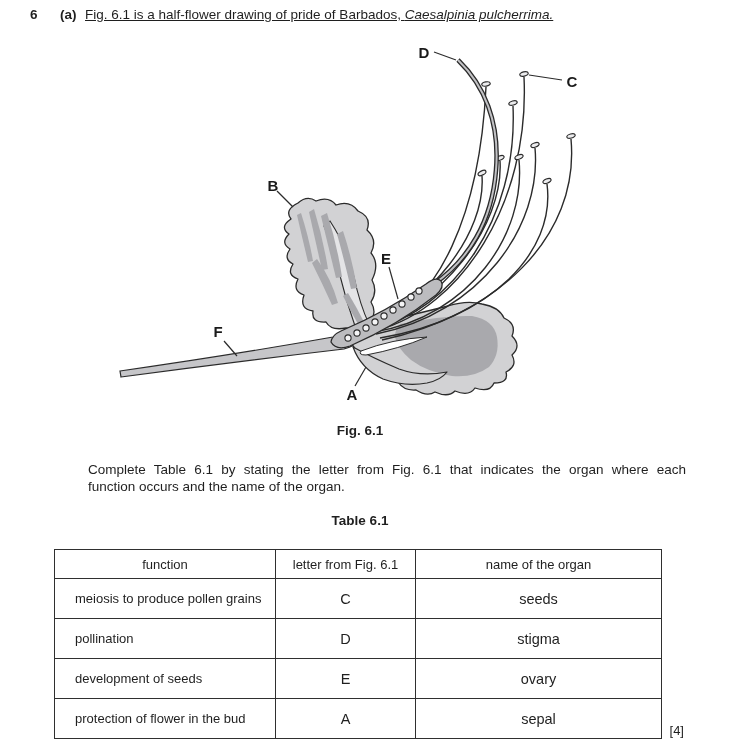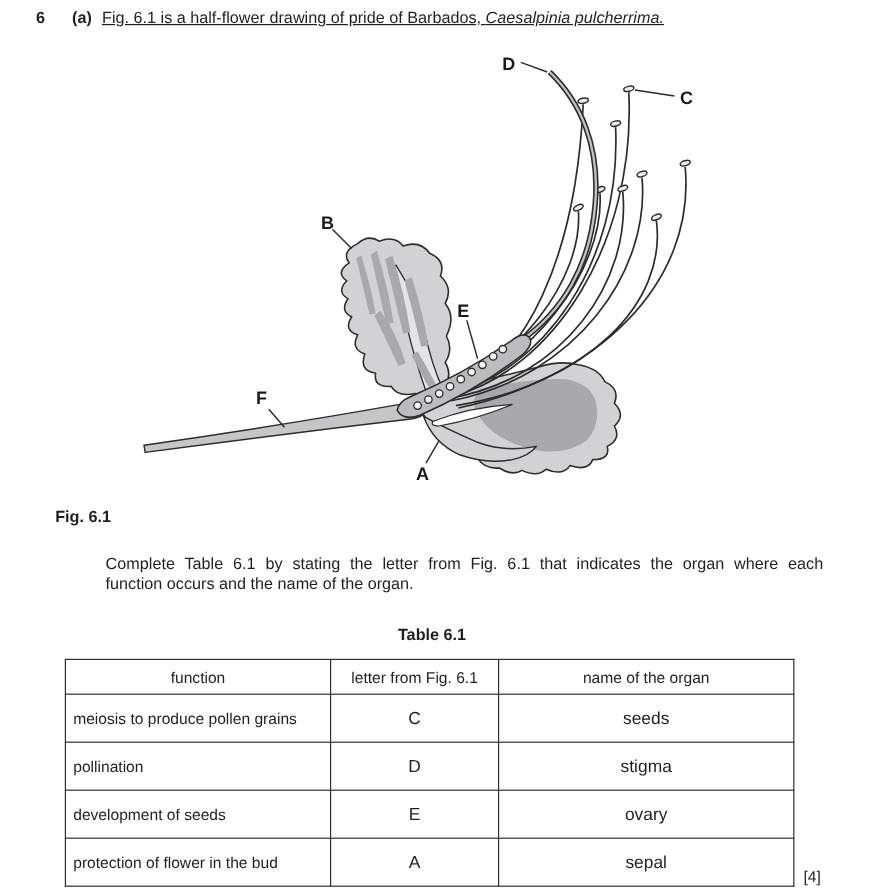--- a/index.html
+++ b/index.html
@@ -10,39 +10,39 @@
   }
   .qline { position:absolute; top:7px; left:0; width:739px; height:18px; font-size:13.5px; }
   .qnum  { position:absolute; left:30px; top:0; font-weight:bold; }
   .qpart { position:absolute; left:60px; top:0; font-weight:bold; }
   .qtext { position:absolute; left:85px; top:0; width:640px;text-decoration:underline; }
   .qtext i { font-style:italic; }
 
   svg.figure { position:absolute; top:0; left:0; }
 
   .figcaption {
-    position:absolute; top:423px; left:46px; width:612px;
-    font-weight:bold; font-size:13.5px;
+    position:absolute; top:423px; left:54px; width:612px;
+    text-align:center; font-weight:bold; font-size:13.5px;
   }
   .instruction { position:absolute; top:461px; left:88px; width:598px; font-size:13.5px; line-height:17px; }
   .instr-line1 { text-align:justify; text-align-last:justify; }
   .instr-line2 { text-align:left; }
 
   .tablecaption {
     position:absolute; top:513px; left:54px; width:612px;
-    text-align:center; font-weight:bold; font-size:13.5px;margin-top:8px;
+    text-align:center; font-weight:bold; font-size:13.5px;
   }
   table.answers {
     position:absolute; top:549px; left:54px; width:607px;
     border-collapse:collapse; table-layout:fixed;
   }
   table.answers th, table.answers td { border:1.5px solid #2f2f2f; background:#ffffff; }
   table.answers th { height:28px; font-weight:normal; font-size:13px; text-align:center; padding:0 12px; }
   table.answers td { height:37px; }
-  td.fn  { font-size:13px; text-align:left; padding-left:6px; }
+  td.fn  { font-size:13px; text-align:left; padding-left:20px; }
   td.ans { font-size:14.5px; text-align:center; }
 
   .marks { position:absolute; top:723px; left:560px; width:124px; text-align:right; font-size:13px; }
 </style>
 </head>
 <body>
 
 <div class="page">
 
   <div class="qline">

